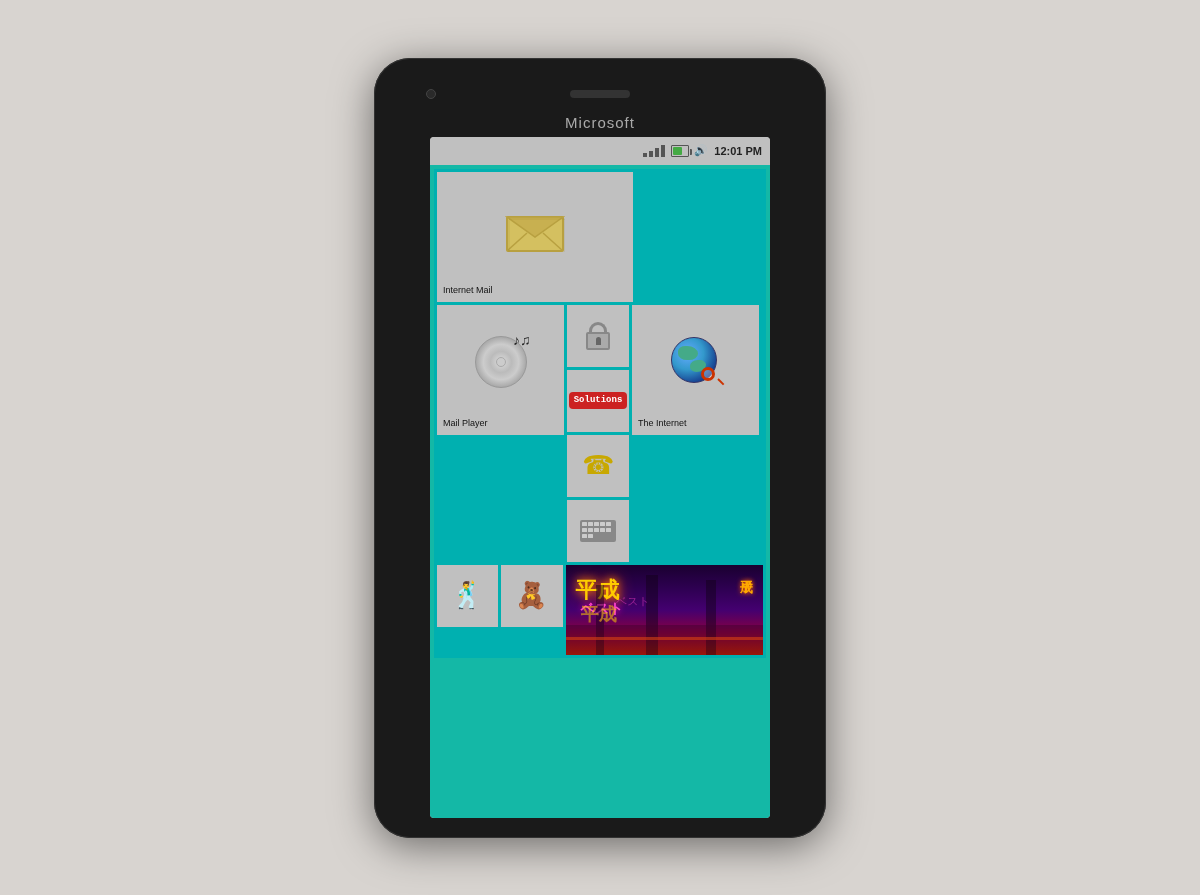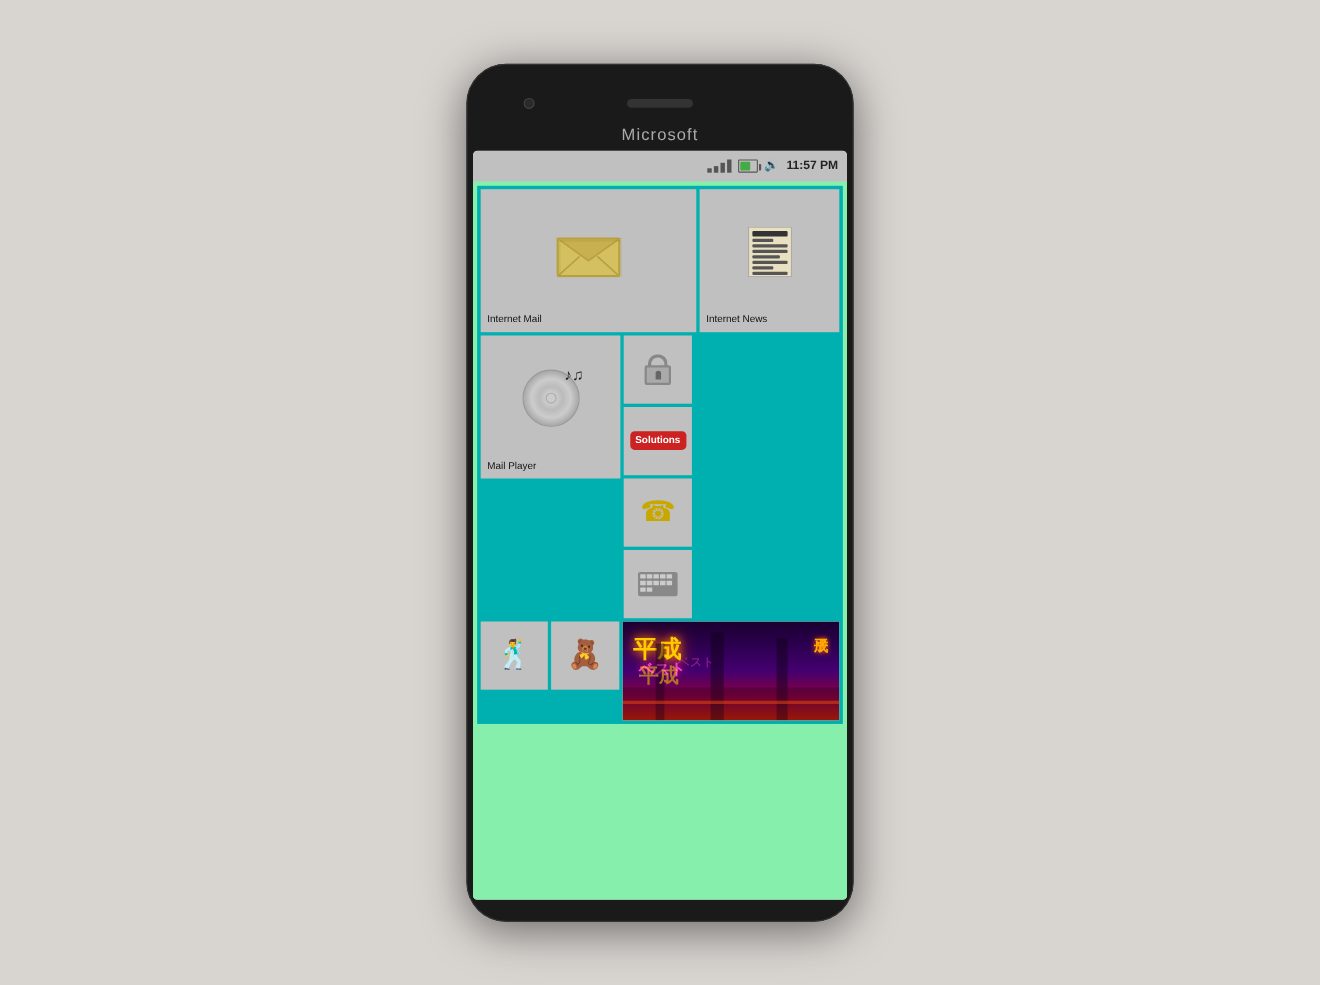--- a/index.html
+++ b/index.html
@@ -9,21 +9,21 @@
       height: 895px;
       background: #d8d4d0;
       display: flex;
       align-items: center;
       justify-content: center;
       font-family: 'Segoe UI', Arial, sans-serif;
       overflow: hidden;
     }
 
     .phone-outer {
-      width: 352px;
+      width: 452px;
       height: 780px;
       background: #1a1a1a;
       border-radius: 36px;
       display: flex;
       flex-direction: column;
       align-items: center;
       padding: 16px 10px 20px;
       box-shadow: 0 8px 40px rgba(0,0,0,0.5), inset 0 0 0 1px #333;
       position: relative;
     }
@@ -131,21 +131,21 @@
 
     .time-display {
       font-size: 11px;
       color: #222;
       font-weight: bold;
     }
 
     
     .tiles-area {
       flex: 1;
-      background: #86efac;
+      background: #14b8a6;
       padding: 4px;
       display: flex;
       flex-direction: column;
       gap: 4px;
     }
 
     
     .tiles-container {
       border: 3px solid #00b0b0;
       background: #00b0b0;
@@ -374,20 +374,21 @@
     
     .solutions-badge {
       background: #cc2222;
       color: white;
       font-size: 9px;
       font-weight: bold;
       padding: 3px 5px;
       border-radius: 4px;
       text-align: left;
       line-height: 1.2;
+      font-family: Liberation Mono, monospace;
     }
 
     
     .newspaper-icon {
       width: 40px;
       height: 46px;
       background: #e8e0c0;
       border: 1px solid #aaa;
       padding: 3px;
       position: relative;
@@ -475,21 +476,21 @@
       <div class="signal-bars">
         <div class="signal-bar" style="height:4px"></div>
         <div class="signal-bar" style="height:6px"></div>
         <div class="signal-bar" style="height:9px"></div>
         <div class="signal-bar" style="height:12px"></div>
       </div>
       <div class="battery-icon">
         <div class="battery-fill"></div>
       </div>
       <div class="volume-icon">🔊</div>
-      <div class="time-display">11:57 PM</div>
+      <div class="time-display">12:01 PM</div>
     </div>
 
     <div class="tiles-area">
       <div class="tiles-container">
 
         <div class="tile-row">
           <div class="tile tile-wide">
             <div class="tile-icon-area">
 
               <svg class="mail-envelope" viewBox="0 0 60 45">
@@ -500,36 +501,20 @@
 
                 <line x1="2" y1="44" x2="22" y2="26" stroke="#b8a040" stroke-width="1.5"></line>
                 <line x1="58" y1="44" x2="38" y2="26" stroke="#b8a040" stroke-width="1.5"></line>
 
                 <rect x="4" y="12" width="56" height="34" fill="none" stroke="#a09030" stroke-width="1" rx="1" opacity="0.3"></rect>
               </svg>
             </div>
             <div class="tile-label">Internet Mail</div>
           </div>
 
-          <div class="tile tile-medium">
-            <div class="tile-icon-area">
-
-              <div class="newspaper-icon">
-                <div class="news-line thick full"></div>
-                <div class="news-line short"></div>
-                <div class="news-line full"></div>
-                <div class="news-line full"></div>
-                <div class="news-line medium"></div>
-                <div class="news-line full"></div>
-                <div class="news-line short"></div>
-                <div class="news-line full"></div>
-              </div>
-            </div>
-            <div class="tile-label">Internet News</div>
-          </div>
         </div>
 
         <div class="tile-row">
           <div class="tile tile-medium" style="height: 130px;">
             <div class="tile-icon-area">
               <div class="cd-container">
                 <div class="cd-disc">
                   <div class="cd-hole"></div>
                 </div>
                 <div class="music-notes">♪♫</div>
@@ -572,20 +557,35 @@
                   <div class="key"></div>
                   <div class="key"></div>
                   <div class="key"></div>
                   <div class="key"></div>
                   <div class="key"></div>
                 </div>
               </div>
             </div>
             </div>
 
+          <div class="tile tile-medium">
+            <div class="tile-icon-area">
+              <div class="globe-container">
+                <div class="globe-circle">
+                  <div class="globe-land"></div>
+                  <div class="globe-land2"></div>
+                </div>
+                <div class="magnifier">
+                  <div class="magnifier-circle"></div>
+                  <div class="magnifier-handle"></div>
+                </div>
+              </div>
+            </div>
+            <div class="tile-label">The Internet</div>
+          </div>
         </div>
 
         <div class="tile-row">
           <div class="tile tile-small">
             <div class="tile-icon-area">
               <span class="dancer-icon">🕺</span>
             </div>
           </div>
           <div class="tile tile-small">
             <div class="tile-icon-area">

